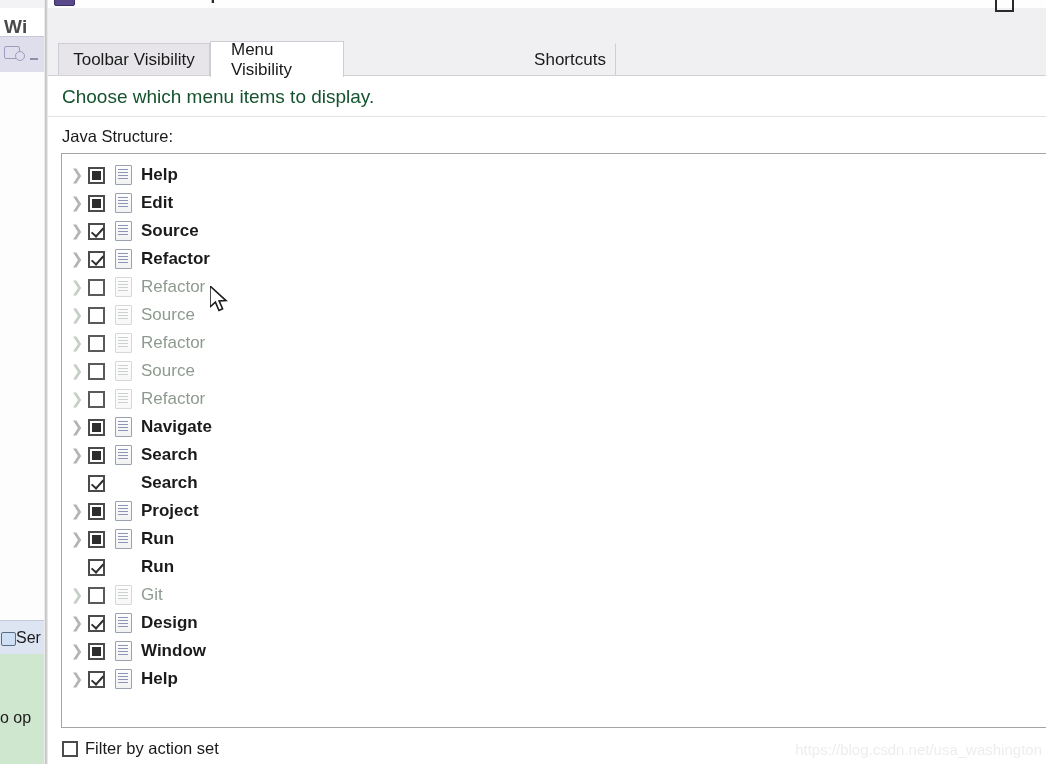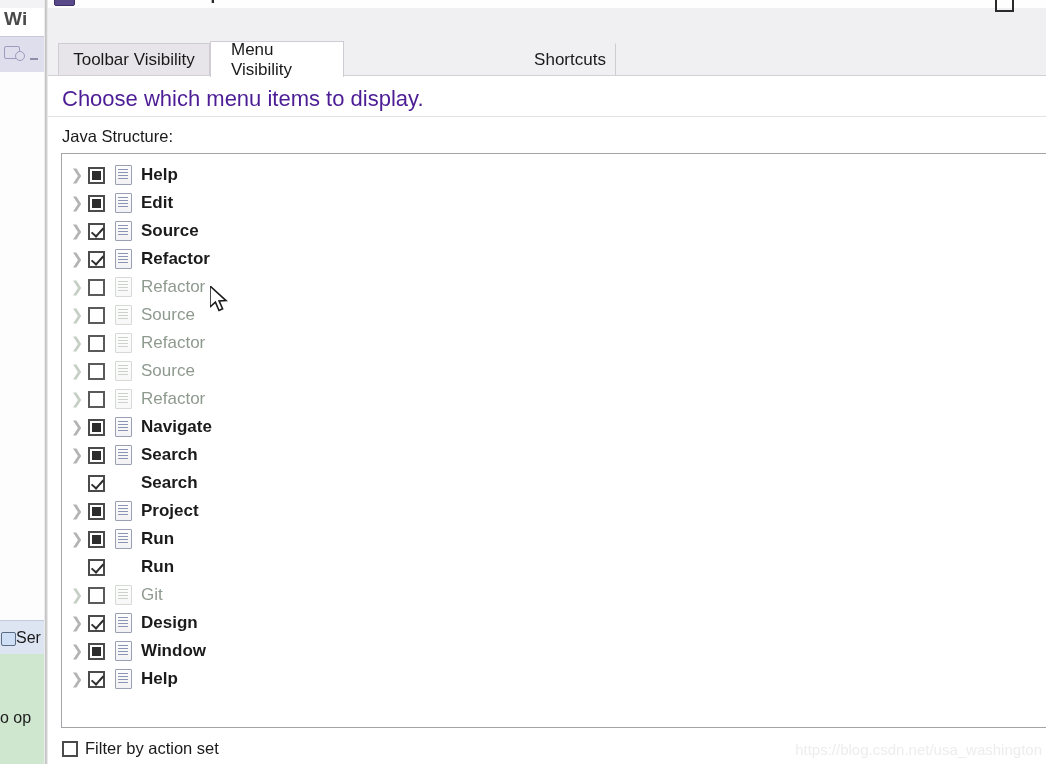--- a/index.html
+++ b/index.html
@@ -15,21 +15,21 @@
     background: #ffffff;
   }
 
   
   .bg-layer { position: absolute; inset: 0; background: #ffffff; }
   .bg-strip-top {
     position: absolute; left: 0; top: 0; width: 44px; height: 8px;
     background: #f3f2f4;
   }
   .bg-wi-text {
-    position: absolute; left: 4px; top: 8px;
+    position: absolute; left: 4px; top: 16px;
     font-size: 19px; font-weight: bold; color: #4a4a4a;
     letter-spacing: .2px;
   }
   .bg-toolbar-band {
     position: absolute; left: 0; top: 36px; width: 44px; height: 36px;
     background: #dedeec;
     border-top: 1px solid #c8c8da;
     border-bottom: 1px solid #c8c8da;
   }
   .bg-tool-icon {
@@ -138,21 +138,21 @@
     z-index: 3;
   }
   .tab.plain { background: #f0eff2; border-color: transparent; border-right: 1px solid #cfcdd3; }
 
   .content-pane {
     position: absolute; left: 0; top: 76px; width: 998px; height: 688px;
     background: #ffffff;
   }
   .subtitle {
     position: absolute; left: 14px; top: 10px;
-    font-size: 22px; color: #4c1d95;
+    font-size: 19px; color: #14532d;
   }
   .subtitle-rule {
     position: absolute; left: 0; top: 40px; width: 998px; height: 1px;
     background: #e3e1e6;
   }
   .menu-structure-label {
     position: absolute; left: 14px; top: 51px;
     font-size: 16.5px; color: #1a1a1a;
   }
 

